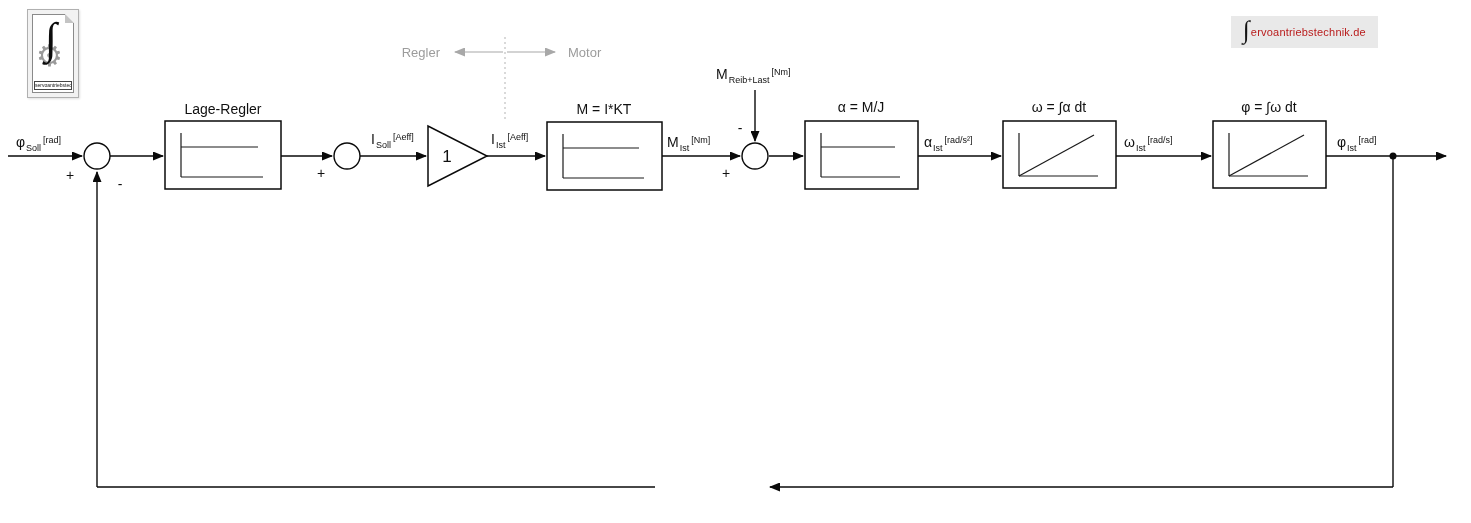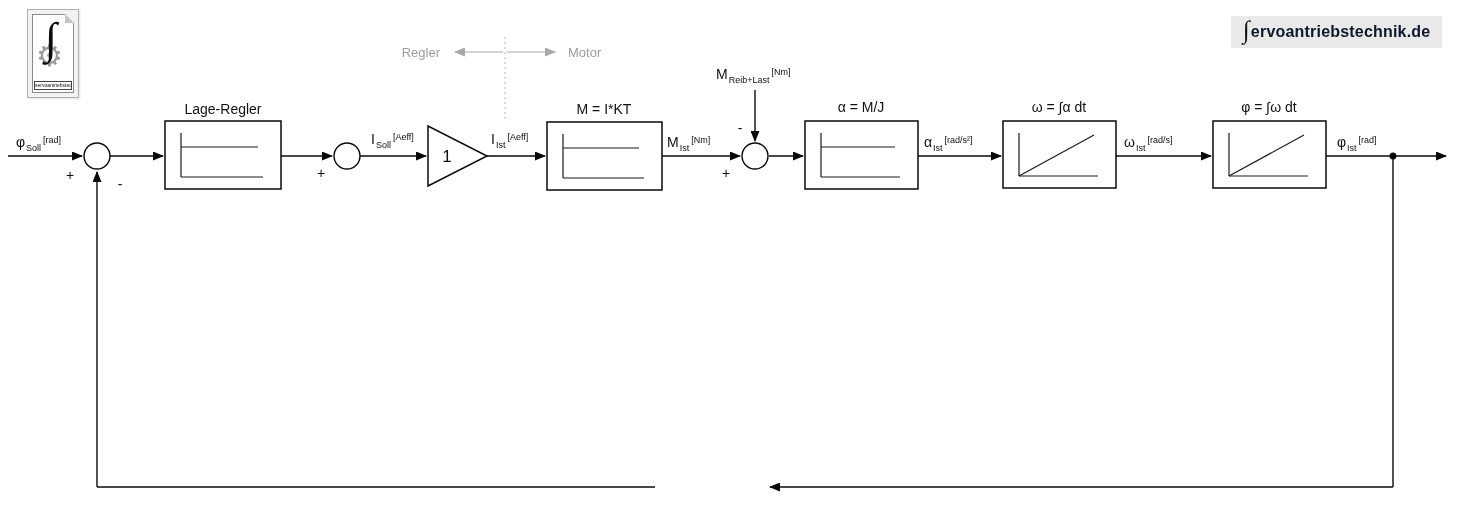--- a/index.html
+++ b/index.html
@@ -22,21 +22,21 @@
 
   .logo-left{position:absolute;left:27px;top:9px;width:50px;height:87px;border:1px solid #b0b0b0;background:#f2f2f2;display:flex;align-items:center;justify-content:center;box-shadow:1px 1px 2px rgba(0,0,0,.12);}
   .page{position:relative;width:40px;height:77px;background:#fff;border:1px solid #8a8a8a;}
   .fold{position:absolute;top:-1px;right:-1px;width:0;height:0;border-top:9px solid #f2f2f2;border-left:9px solid #c4c4c4;}
   .gear{position:absolute;top:26px;left:3px;font-size:30px;line-height:1;color:#9a9a9a;}
   .integral-big{position:absolute;top:2px;left:12px;font-family:"Liberation Serif",serif;font-size:44px;line-height:1;color:#0c0c0c;}
   .cap{position:absolute;bottom:2px;left:1px;right:1px;border:1px solid #444;background:#fff;color:#111;font-size:5px;line-height:7px;text-align:center;white-space:nowrap;overflow:hidden;}
 
   .logo-right{position:absolute;left:1231px;top:16px;height:32px;padding:0 12px;background:#e9e9e9;display:flex;align-items:center;}
   .lr-int{font-family:"Liberation Serif",serif;font-size:25px;color:#141414;position:relative;top:-2px;margin-right:1px;}
-  .lr-txt{font-size:16px;font-weight:700;color:#0f172a;letter-spacing:.2px;}
+  .lr-txt{font-size:11px;font-weight:400;color:#b91c1c;letter-spacing:.2px;}
 </style>
 </head>
 <body>
 
 <div class="canvas">
 
   <div class="logo-left">
     <div class="page">
       <div class="fold"></div>
       <div class="gear">⚙</div>

